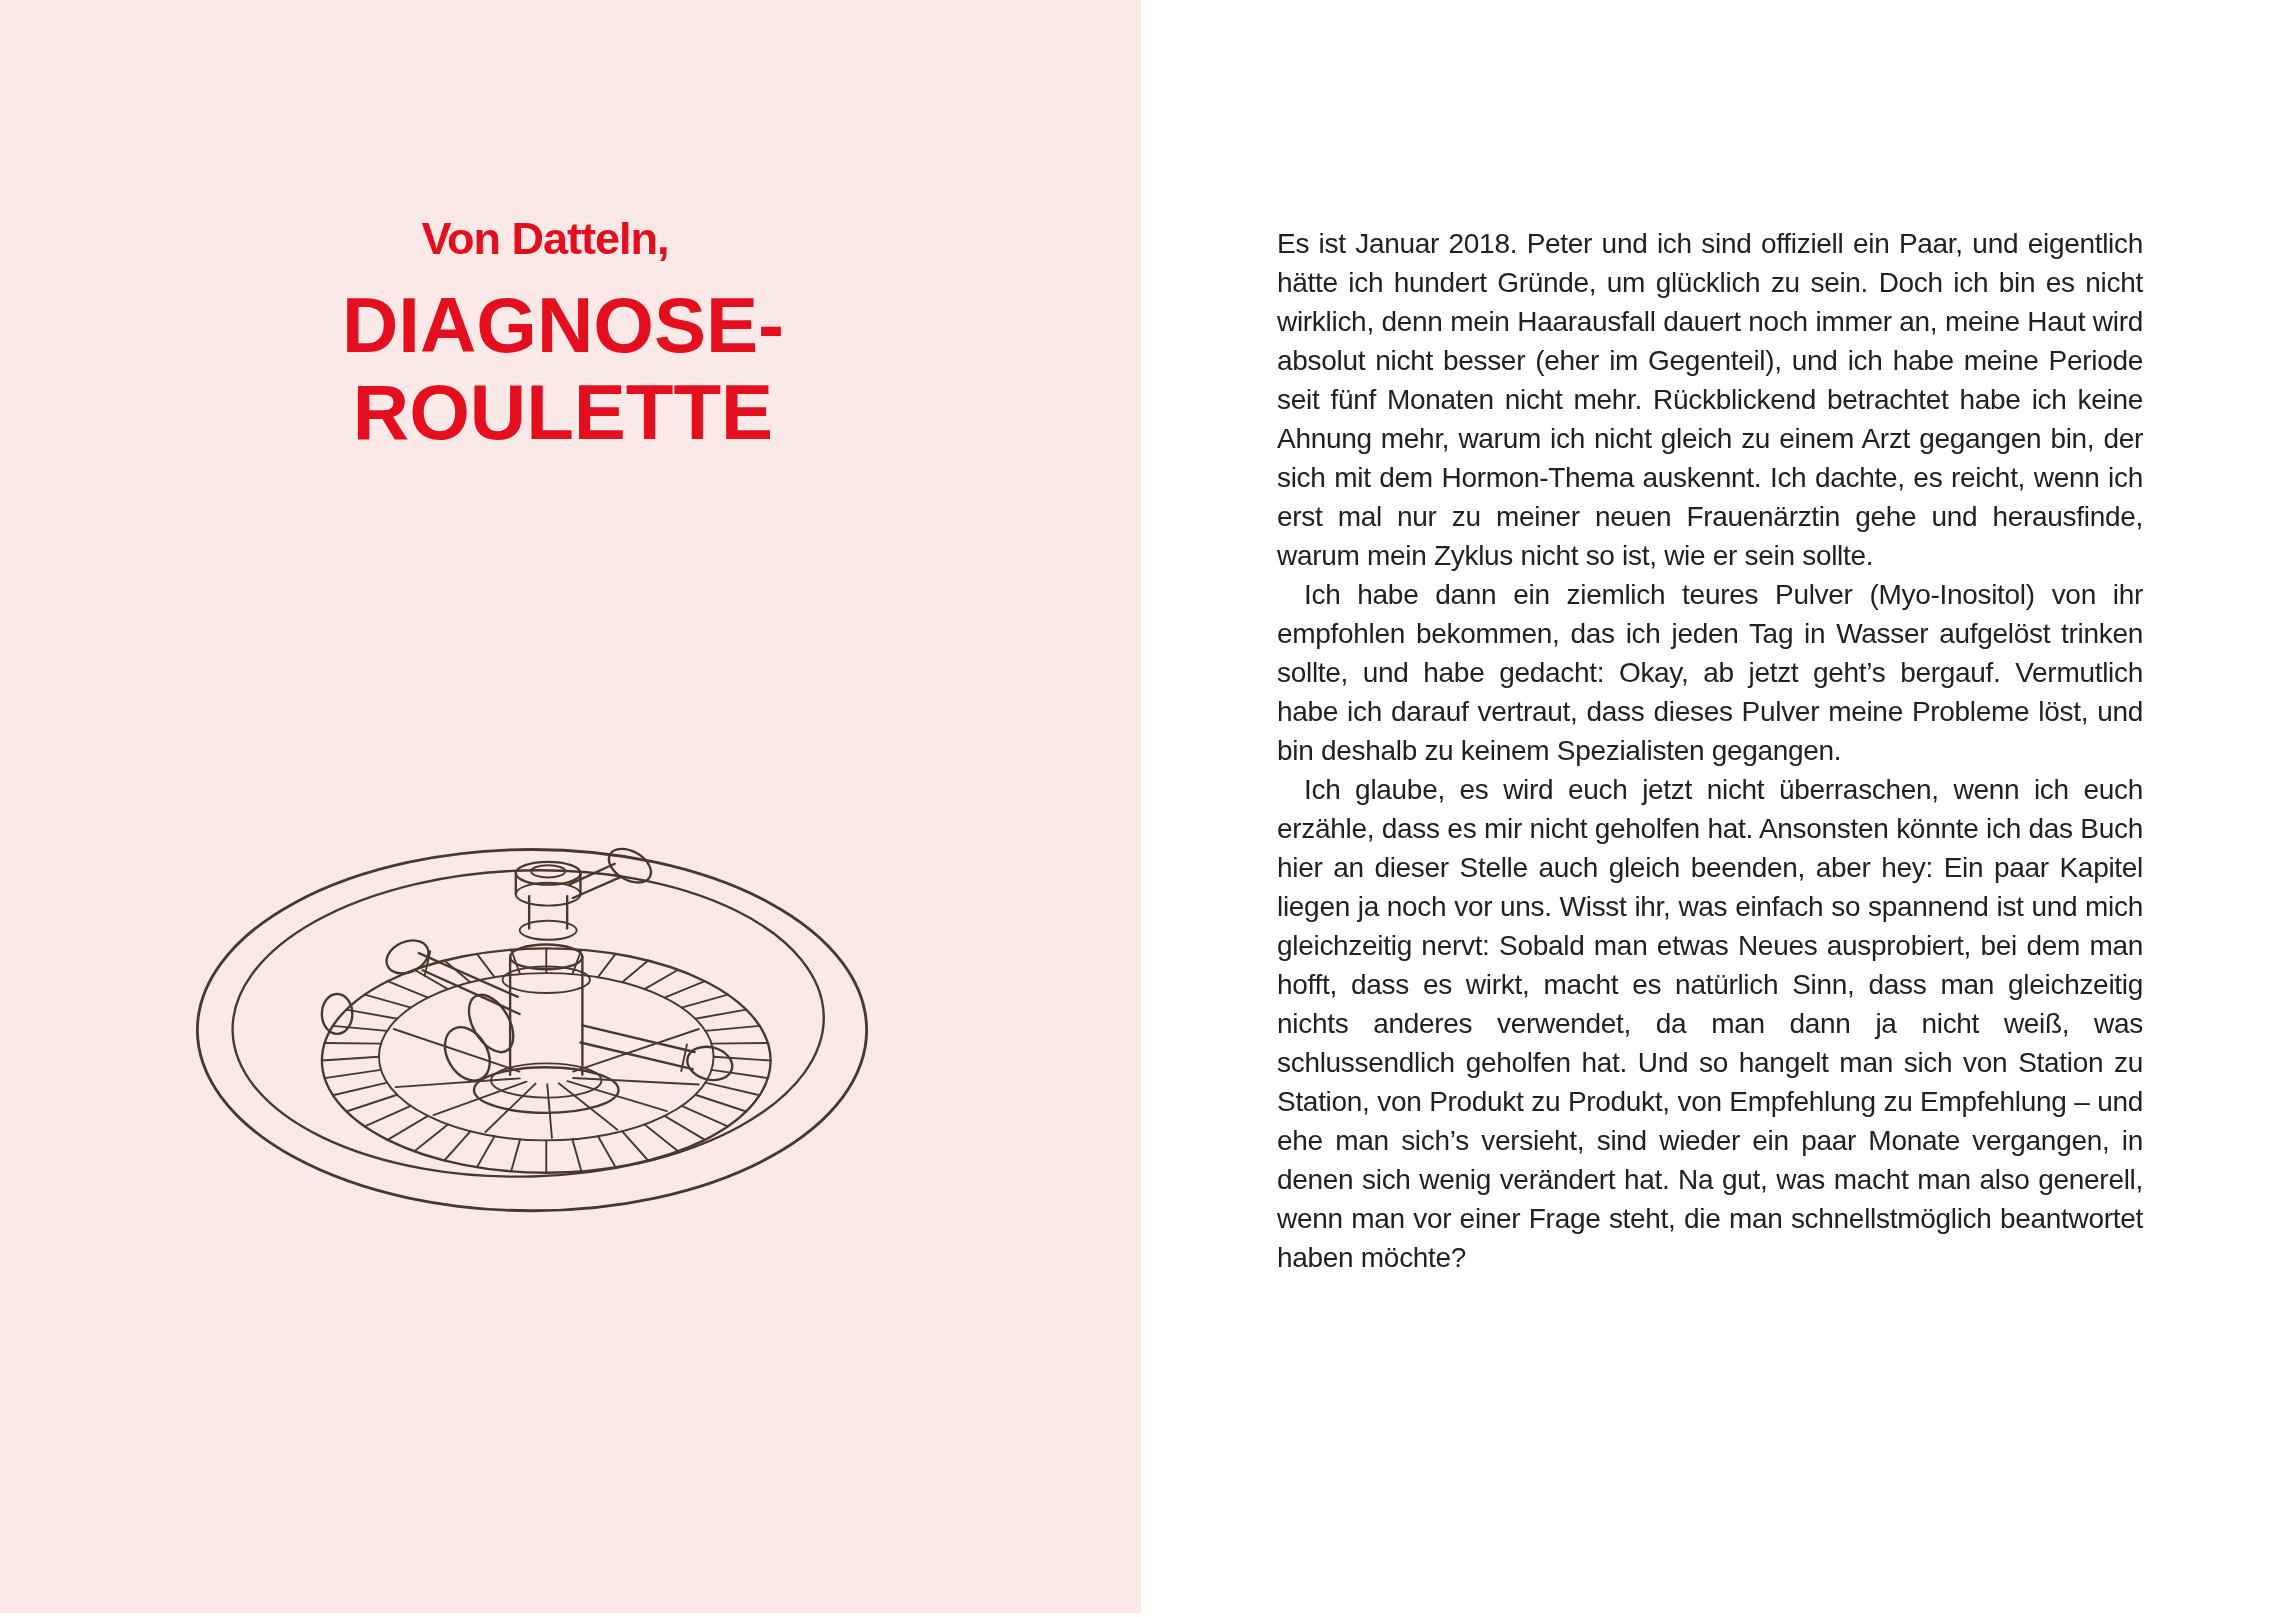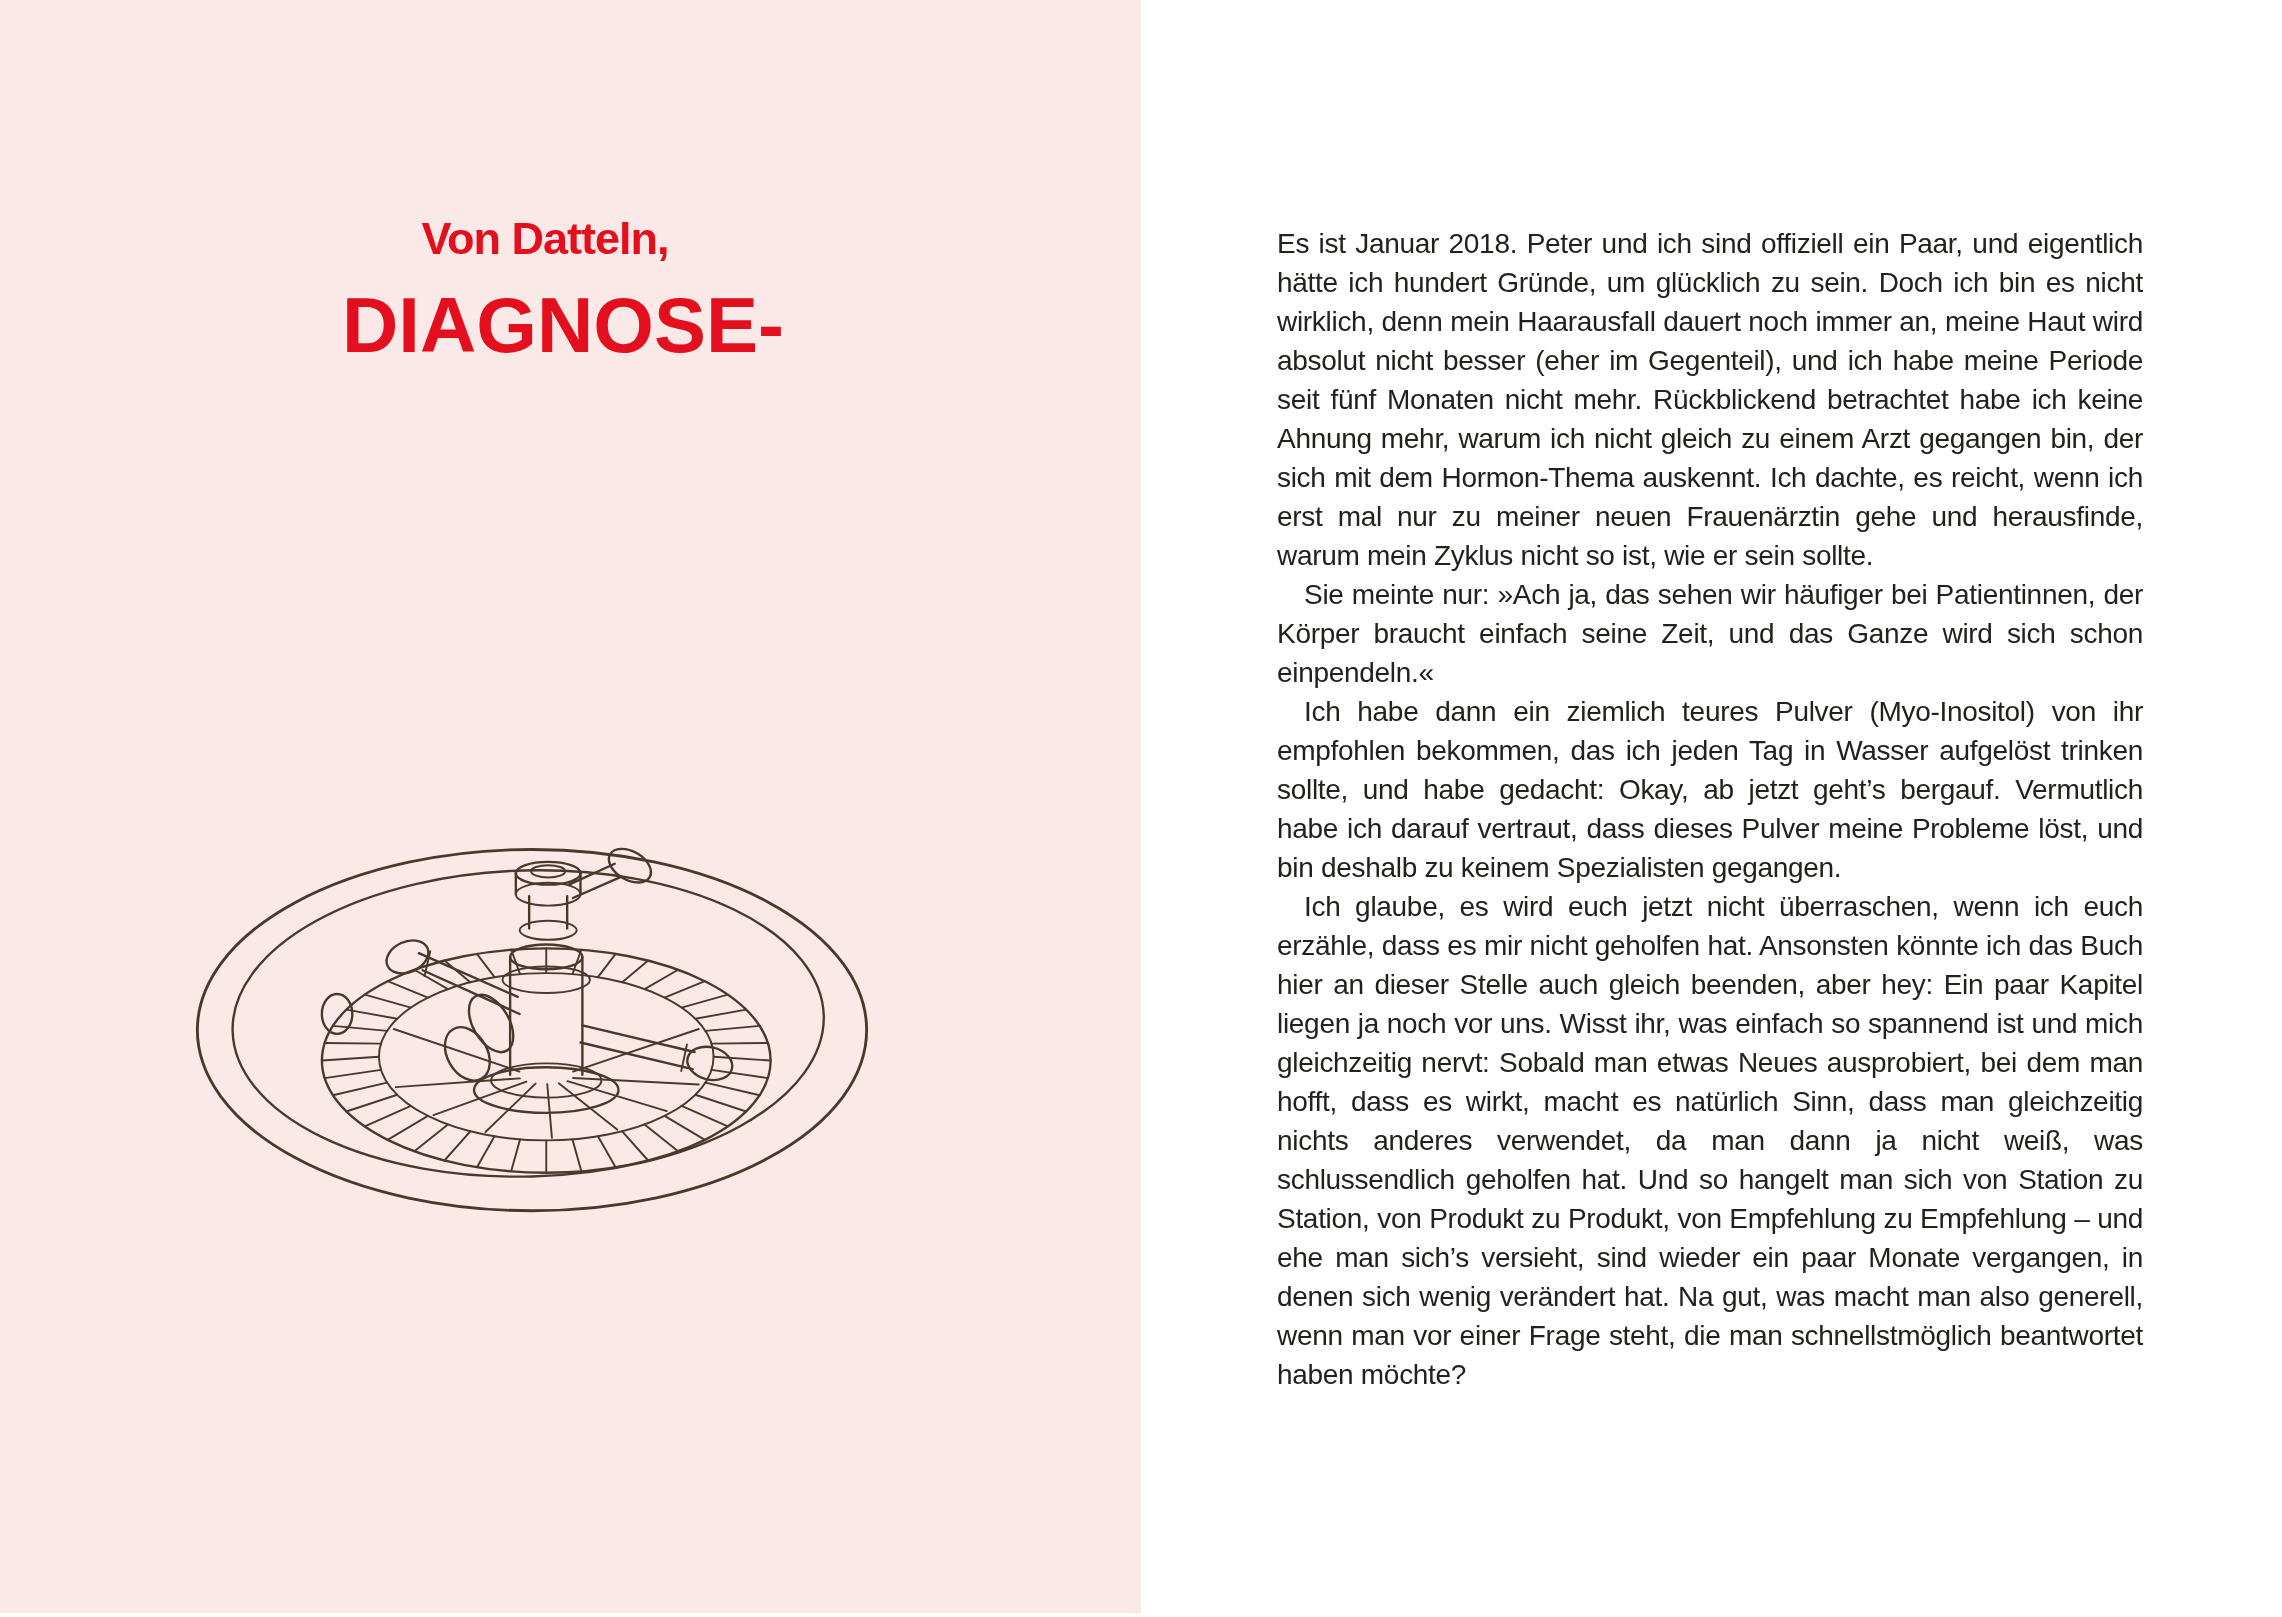--- a/index.html
+++ b/index.html
@@ -38,20 +38,21 @@
 </head>
 <body>
 
 <div class="spread">
 
   <section class="page-left">
     <h1 class="chapter-title">
       <span class="t-line">Von Datteln,</span>
       <span class="t-caps-group">
         <span class="t-caps">DIAGNOSE-</span>
+        <span class="t-caps">ROULETTE</span>
       </span>
     </h1>
     <div class="illustration">
       <svg viewBox="0 0 730 415" xmlns="http://www.w3.org/2000/svg">
           <ellipse cx="365" cy="205" rx="352" ry="190" fill="none" stroke="#4a382c" stroke-width="3"></ellipse>
           <ellipse cx="361" cy="198" rx="311" ry="161" fill="none" stroke="#4a382c" stroke-width="2.5" transform="rotate(-1.5 361 198)"></ellipse>
           <ellipse cx="380" cy="237" rx="236" ry="118" fill="none" stroke="#4a382c" stroke-width="2.5"></ellipse>
           <ellipse cx="380" cy="233" rx="176" ry="88" fill="none" stroke="#4a382c" stroke-width="2"></ellipse>
           <line x1="616" y1="237" x2="556" y2="233" stroke="#4a382c" stroke-width="2" stroke-linecap="round"></line>
           <line x1="613.0944483804525" y1="255.45926687474724" x2="553.8331479447443" y2="246.76623292354031" stroke="#4a382c" stroke-width="2" stroke-linecap="round"></line>
@@ -130,21 +131,20 @@
           <ellipse cx="322" cy="198" rx="19" ry="33" fill="none" stroke="#4a382c" stroke-width="2.5" transform="rotate(-30 322 198)"></ellipse>
           <ellipse cx="297" cy="230" rx="21" ry="30" fill="none" stroke="#4a382c" stroke-width="2.5" transform="rotate(-30 297 230)"></ellipse>
           <ellipse cx="160" cy="188" rx="16" ry="21" fill="none" stroke="#4a382c" stroke-width="2.5"></ellipse>
         </svg>
     </div>
   </section>
 
   <section class="page-right">
     <div class="body-text">
       <p>Es ist Januar 2018. Peter und ich sind offiziell ein Paar, und eigentlich hätte ich hundert Gründe, um glücklich zu sein. Doch ich bin es nicht wirklich, denn mein Haarausfall dauert noch immer an, meine Haut wird absolut nicht besser (eher im Gegenteil), und ich habe meine Periode seit fünf Monaten nicht mehr. Rückblickend betrachtet habe ich keine Ahnung mehr, warum ich nicht gleich zu einem Arzt gegangen bin, der sich mit dem Hormon-Thema auskennt. Ich dachte, es reicht, wenn ich erst mal nur zu meiner neuen Frauenärztin gehe und herausfinde, warum mein Zyklus nicht so ist, wie er sein sollte.</p>
-      <p class="indent">Sie meinte nur: »Ach ja, das sehen wir häufiger bei Patientinnen, der Körper braucht einfach seine Zeit, und das Ganze wird sich schon einpendeln.«</p>
       <p class="indent">Ich habe dann ein ziemlich teures Pulver (Myo-Inositol) von ihr empfohlen bekommen, das ich jeden Tag in Wasser aufgelöst trinken sollte, und habe gedacht: Okay, ab jetzt geht’s bergauf. Vermutlich habe ich darauf vertraut, dass dieses Pulver meine Probleme löst, und bin deshalb zu keinem Spezialisten gegangen.</p>
       <p class="indent">Ich glaube, es wird euch jetzt nicht überraschen, wenn ich euch erzähle, dass es mir nicht geholfen hat. Ansonsten könnte ich das Buch hier an dieser Stelle auch gleich beenden, aber hey: Ein paar Kapitel liegen ja noch vor uns. Wisst ihr, was einfach so spannend ist und mich gleichzeitig nervt: Sobald man etwas Neues ausprobiert, bei dem man hofft, dass es wirkt, macht es natürlich Sinn, dass man gleichzeitig nichts anderes verwendet, da man dann ja nicht weiß, was schlussendlich geholfen hat. Und so hangelt man sich von Station zu Station, von Produkt zu Produkt, von Empfehlung zu Empfehlung – und ehe man sich’s versieht, sind wieder ein paar Monate vergangen, in denen sich wenig verändert hat. Na gut, was macht man also generell, wenn man vor einer Frage steht, die man schnellstmöglich beantwortet haben möchte?</p>
     </div>
 
   </section>
 
 </div>
 
 
 </body></html>

